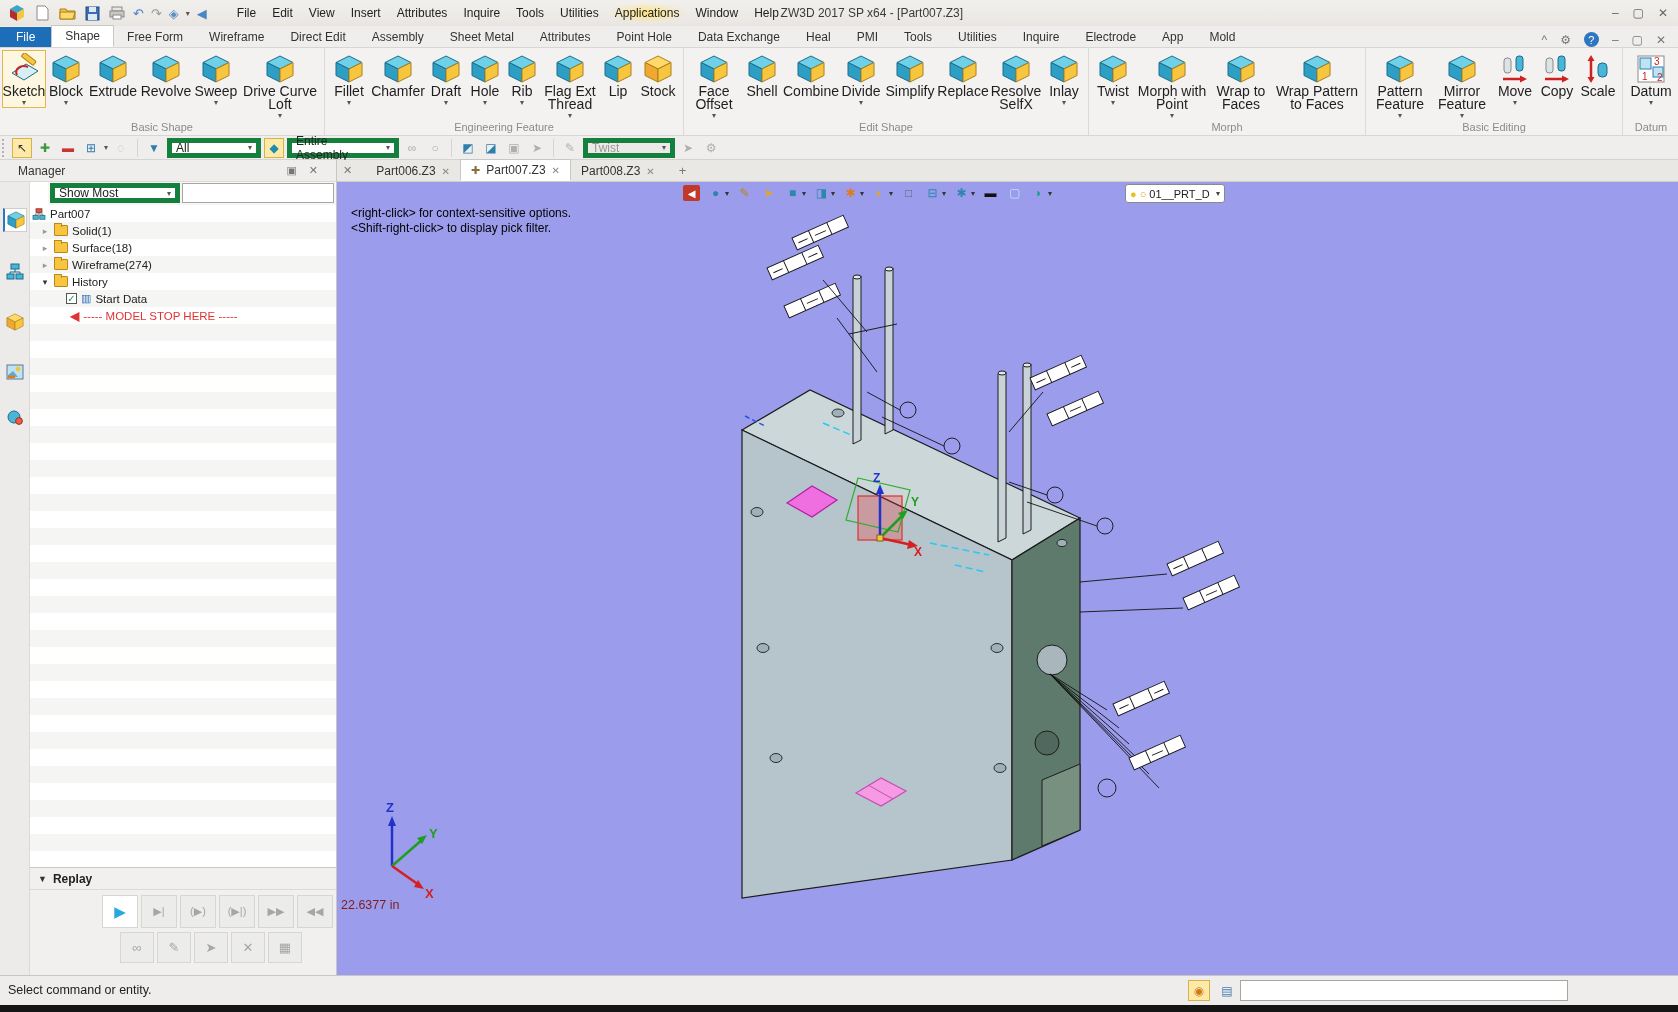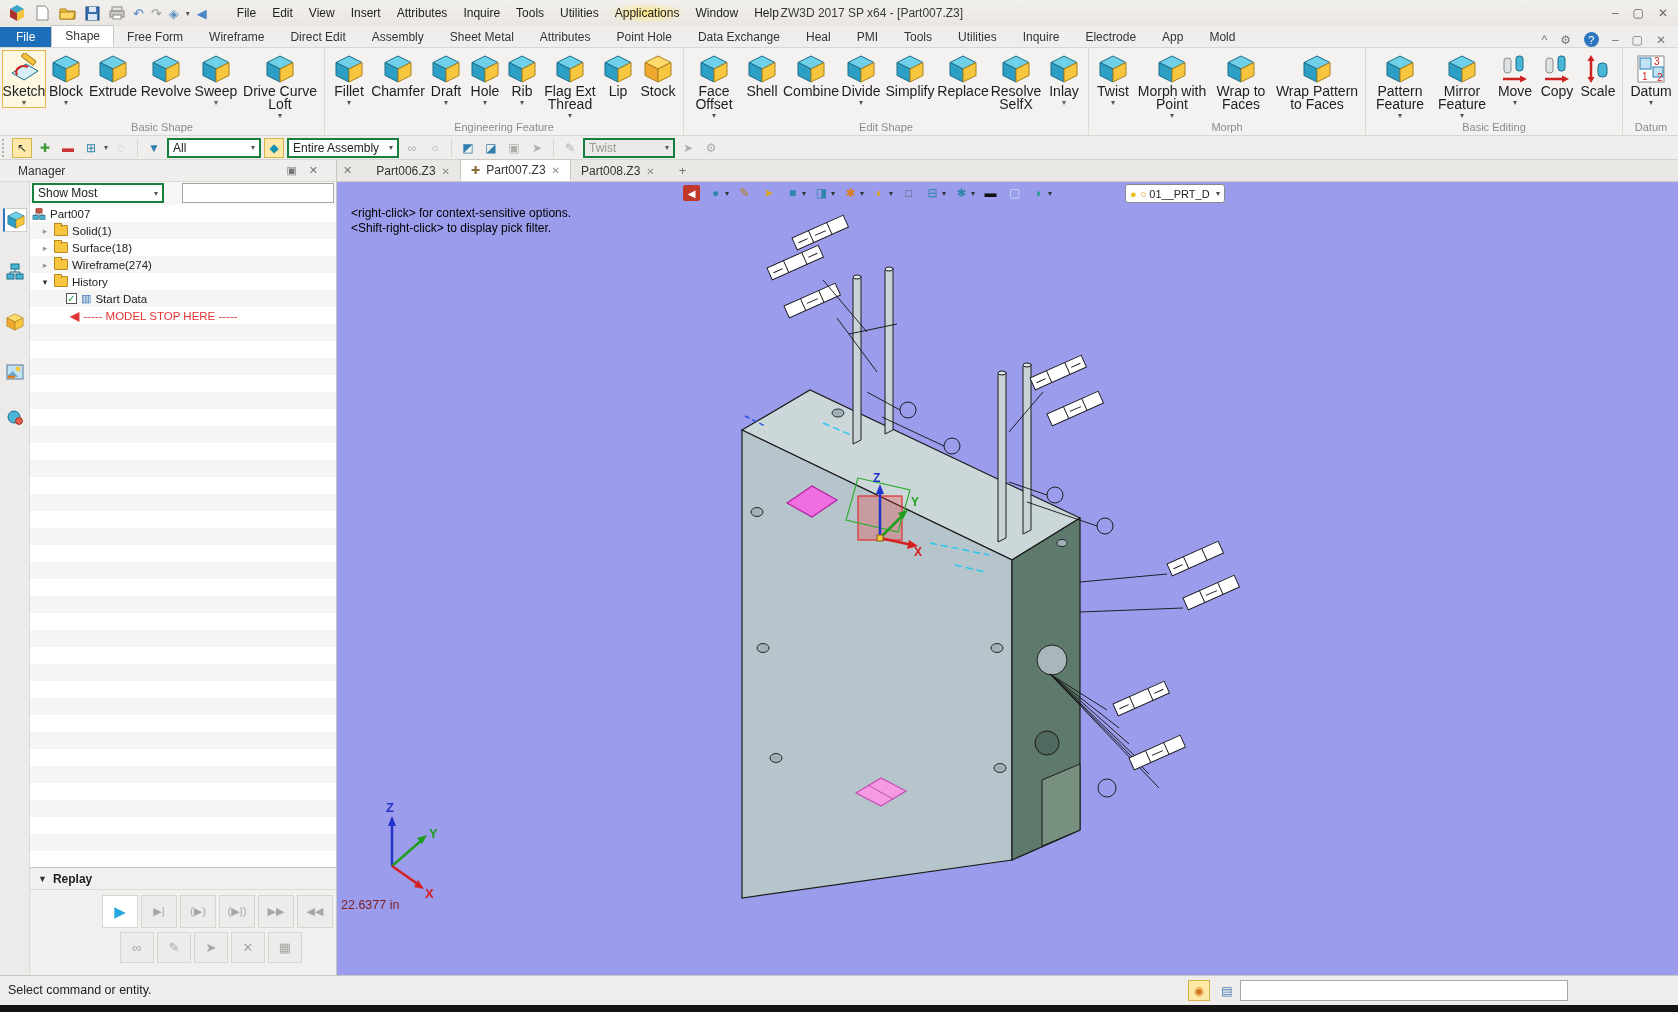--- a/index.html
+++ b/index.html
@@ -46,41 +46,41 @@
   .rbtn.sel { outline:1px solid #e3b74c; background:#fdf6e0; }
 
   
   #toolbar2 { position:absolute; left:0; top:136px; width:1678px; height:24px; background:#f0eeec;
     border-bottom:1px solid #d5d3d0; display:flex; align-items:center; gap:3px; padding-left:2px; }
   .handle { width:5px; height:18px; border-left:2px dotted #b5b3b0; margin-right:2px; }
   .tchip { width:20px; height:20px; display:flex; align-items:center; justify-content:center; font-size:12px; border:1px solid transparent; }
   .tchip.hl { background:#ffe9a8; border-color:#d4b34a; }
   .green { color:#3a9a3a; } .red { color:#cc3333; } .blue { color:#2e7fae; } .teal { color:#1a8fb0; }
   .dim { color:#b0aeac; } .dark { color:#333; }
-  .combo { height:20px; background:#fff; border:2px solid #15803d; display:flex; align-items:center;
+  .combo { height:20px; background:#fff; border:5px solid #15803d; display:flex; align-items:center;
     padding:0 4px; gap:4px; }
   .combo .cv { flex:1; font-size:12px; color:#222; }
   .combo .ca { font-size:8px; color:#555; }
   .combo.disabled { background:#eceae8; }
   .combo.disabled .cv { color:#9a9896; }
   .vsep { width:1px; height:18px; background:#d7d5d2; margin:0 3px; }
   .mini-dd { font-size:8px; color:#555; }
 
   
   #manager { position:absolute; left:0; top:160px; width:337px; height:815px; background:#fff;
     border-right:1px solid #c9c7c4; display:flex; flex-direction:column; }
   #mgr-header { height:22px; background:#f0eeec; border-bottom:1px solid #dcdad7; display:flex;
     align-items:center; padding:0 18px; color:#333; }
   #mgr-header .hicons { margin-left:auto; display:flex; gap:12px; color:#777; font-size:11px; }
   #mgr-body { flex:1; display:flex; min-height:0; }
   #mgr-strip { width:30px; background:#edebe9; border-right:1px solid #dcdad7; position:relative; }
   .strip-ic { position:absolute; left:3px; width:24px; height:24px; display:flex; align-items:center; justify-content:center; }
   .strip-ic.on { background:#fff; border:1px solid #cfcdc9; border-left:2px solid #2e77c0; }
   #mgr-content { flex:1; display:flex; flex-direction:column; min-width:0; }
-  #filter-row { height:23px; display:flex; gap:18px; padding:1px 2px; background:#f7f6f5; }
+  #filter-row { height:23px; display:flex; gap:2px; padding:1px 2px; background:#f7f6f5;margin-left:18px; }
   #filter-combo { width:148px; }
   #mgr-search { width:152px; height:20px; border:1px solid #a8a6a3; background:#fff; }
   #tree { flex:1; overflow:hidden; font-size:11.5px;
     background:repeating-linear-gradient(#ffffff 0 17px, #f5f5f4 17px 34px); }
   .trow { height:17px; display:flex; align-items:center; gap:4px; white-space:nowrap; }
   .tw { color:#999; font-size:9px; width:10px; text-align:center; }
   .folder { width:14px; height:11px; background:#f7c63e; border:1px solid #b9891e; border-radius:1px; position:relative; }
   .folder::before { content:""; position:absolute; left:-1px; top:-3px; width:6px; height:3px;
     background:#f7c63e; border:1px solid #b9891e; border-bottom:none; }
   .cbx { width:11px; height:11px; border:1px solid #555; background:#fff; color:#1d9a35;

